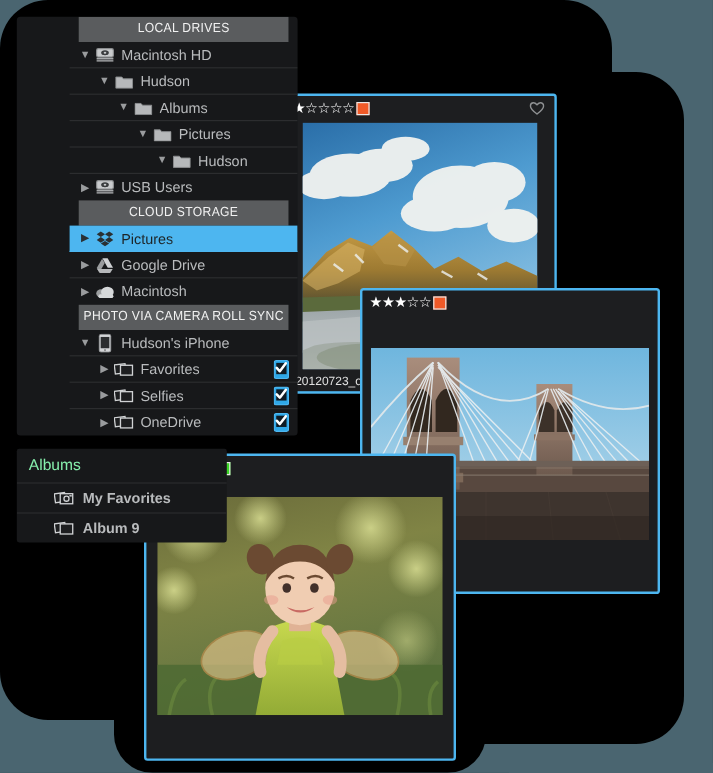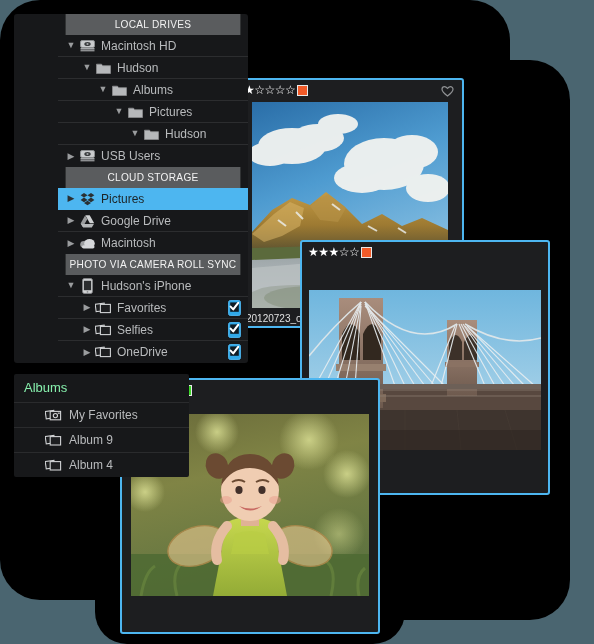--- a/index.html
+++ b/index.html
@@ -114,20 +114,21 @@
     padding: 6px 0 7px 10px;
   }
   .album-row {
     display: flex; align-items: center;
     height: 25px;
     padding-left: 30px;
     border-top: 1px solid #2a2b2d;
     color: #b9bbbd;
     font-size: 12px;
     box-sizing: border-box;
+    font-weight: bold;
   }
   .album-row .ico { margin-right: 6px; }
 
   
   .win {
     position: absolute;
     background: #1d1e20;
     border: 2px solid #4db6f0;
     border-radius: 3px;
     box-sizing: border-box;
@@ -402,29 +403,20 @@
     <div class="album-row">
       <span class="ico">
         <svg width="17" height="15" viewBox="0 0 17 15">
             <rect x="0.6" y="3" width="8.8" height="7.4" fill="#1d1e20" stroke="#d0d2d4" stroke-width="1.1" transform="rotate(-8 5 6)"></rect>
             <rect x="5.2" y="3.6" width="10.4" height="8.4" fill="#1d1e20" stroke="#d0d2d4" stroke-width="1.1"></rect>
           </svg>
       </span>
       <span>Album 9</span>
     </div>
 
-    <div class="album-row">
-      <span class="ico">
-        <svg width="17" height="15" viewBox="0 0 17 15">
-            <rect x="0.6" y="3" width="8.8" height="7.4" fill="#1d1e20" stroke="#d0d2d4" stroke-width="1.1" transform="rotate(-8 5 6)"></rect>
-            <rect x="5.2" y="3.6" width="10.4" height="8.4" fill="#1d1e20" stroke="#d0d2d4" stroke-width="1.1"></rect>
-          </svg>
-      </span>
-      <span>Album 4</span>
-    </div>
 
   </div>
 
   <div class="win" id="win1">
     <div class="win-bar">
       <span class="stars"><span>★☆☆☆☆</span></span>
       <span class="badge" style="background:#f05a28"></span>
       <span class="heart">
         <svg width="13" height="12" viewBox="0 0 13 12">
             <path d="M6.5 11C3 8.4 1 6.6 1 4.3 1 2.7 2.2 1.6 3.6 1.6c0.9 0 1.8 0.5 2.9 1.7 1.1-1.2 2-1.7 2.9-1.7C10.8 1.6 12 2.7 12 4.3 12 6.6 10 8.4 6.5 11z" fill="none" stroke="#8f9193" stroke-width="1.2"></path>

